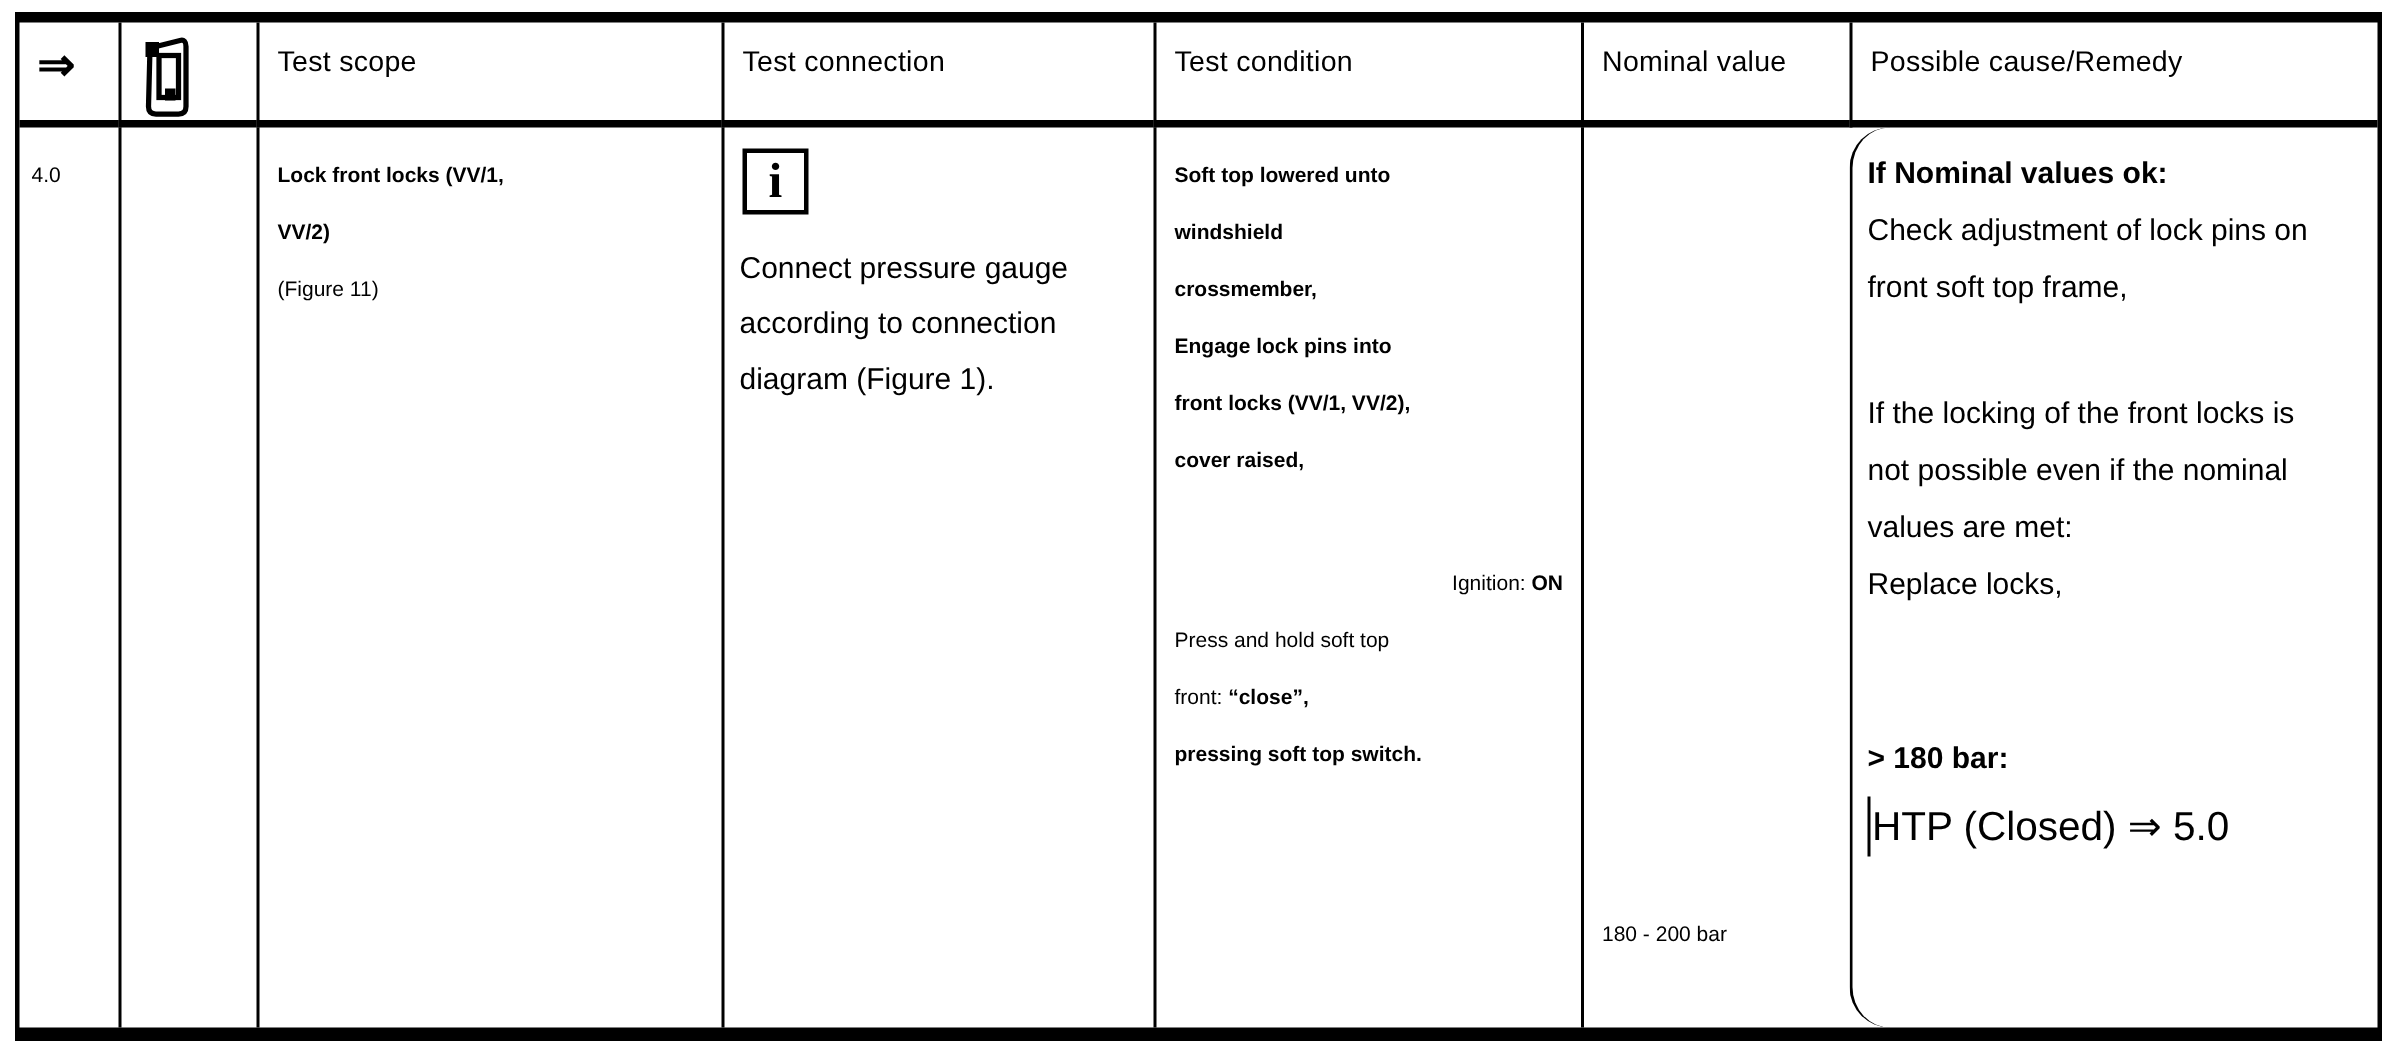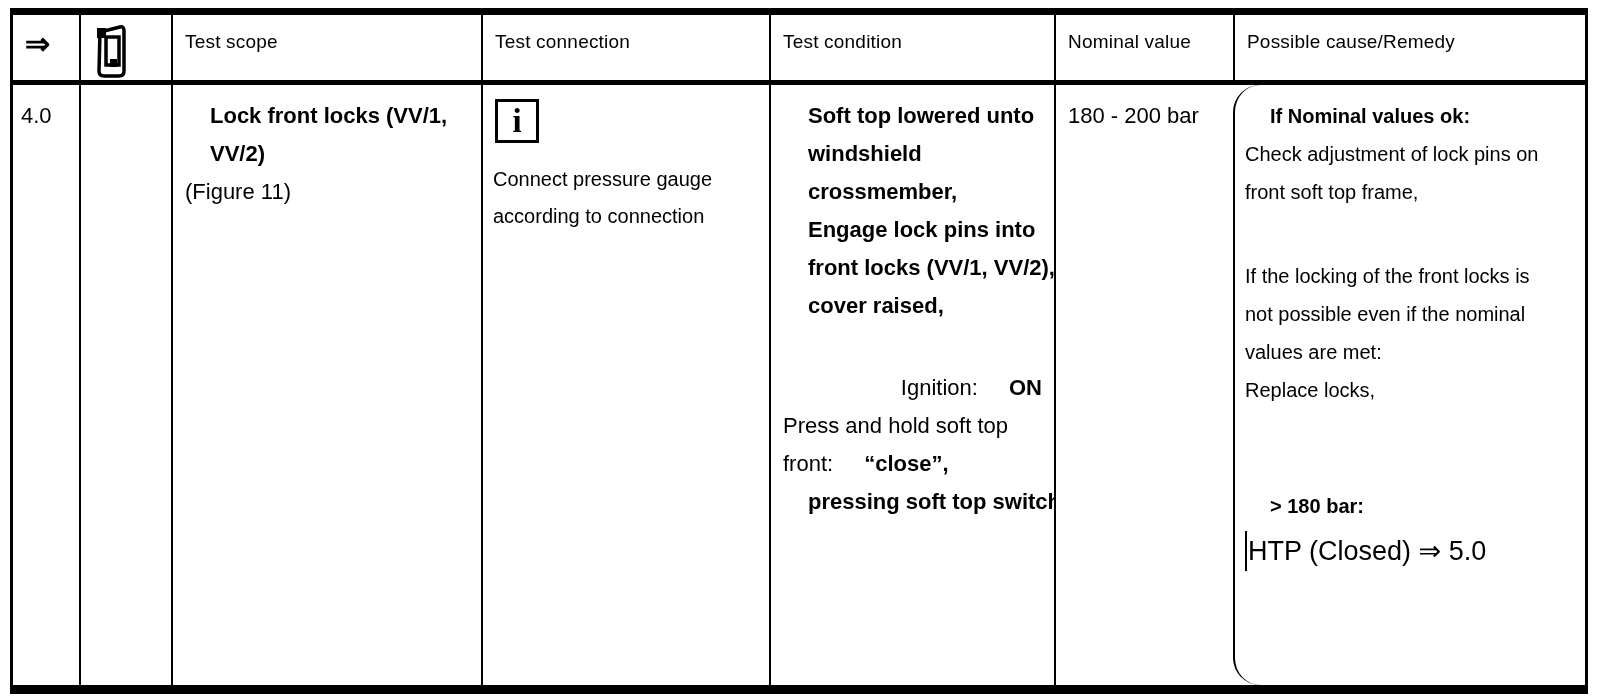--- a/index.html
+++ b/index.html
@@ -15,35 +15,35 @@
     display:grid;
     grid-template-columns:66px 92px 310px 288px 285px 179px 1fr;
     grid-template-rows:70px 1fr;
     background:#fff;
   }
   .cell { box-sizing:border-box; border-left:2px solid #000; padding:12px 12px 0 12px; overflow:hidden; }
   .cell.first { border-left:none; }
   .hcell { border-bottom:5px solid #000; font-size:19px; padding-top:16px; letter-spacing:0.2px; }
   .hcell.icon-col { padding-top:8px; padding-left:10px; }
   .arrow-glyph { font-size:30px; font-weight:bold; line-height:30px; display:inline-block; margin-top:-2px; }
-  .bcell { font-size:22px; line-height:38px; }
+  .bcell { font-size:14px; line-height:38px; }
   .line { white-space:nowrap; }
-  .b { font-weight:bold;margin-left:25px; }
+  .b { font-weight:bold; }
   .step-cell { padding-left:8px; }
   .scope-cell .fig { font-weight:normal; }
   .conn-cell { font-size:20px; line-height:37px; padding-left:10px; }
   .infobox {
     display:flex; align-items:center; justify-content:center;
     width:44px; height:44px; box-sizing:border-box;
     border:3px solid #000; margin:2px 0 18px 2px;
   }
   .i-glyph { font-family:"Liberation Serif", serif; font-weight:bold; font-size:33px; line-height:33px; }
   .cond-cell { padding-left:12px; }
   .gap-ign { margin-top:44px;text-align:right; }
-  .nominal-cell { display:flex; flex-direction:column; padding-bottom:44px; }
+  .nominal-cell { display:flex; flex-direction:column; justify-content:flex-end; padding-bottom:44px; }
   .remedy-cell { font-size:20px; line-height:38px; padding-left:10px;border-radius:27px; }
   .gap2 { margin-top:46px; }
   .gap3 { margin-top:78px; }
   .htp-line {
     font-size:27px; line-height:40px; margin-top:6px; font-weight:normal;
     border-left:2px solid #000; padding-left:1px; display:inline-block;
   }
   .tester-svg { display:block; }
 </style>
 </head>
@@ -80,20 +80,21 @@
       <div class="line b">VV/2)</div>
       <div class="line fig">(Figure 11)</div>
     </div>
 
     <div class="cell bcell conn-cell">
       <div class="infobox">
         <span class="i-glyph">i</span>
       </div>
       <div class="line">Connect pressure gauge</div>
       <div class="line">according to connection</div>
+      <div class="line">diagram (Figure 1).</div>
     </div>
 
     <div class="cell bcell cond-cell">
       <div class="line b">Soft top lowered unto</div>
       <div class="line b">windshield</div>
       <div class="line b">crossmember,</div>
       <div class="line b">Engage lock pins into</div>
       <div class="line b">front locks (VV/1, VV/2),</div>
       <div class="line b">cover raised,</div>
       <div class="line gap-ign">

